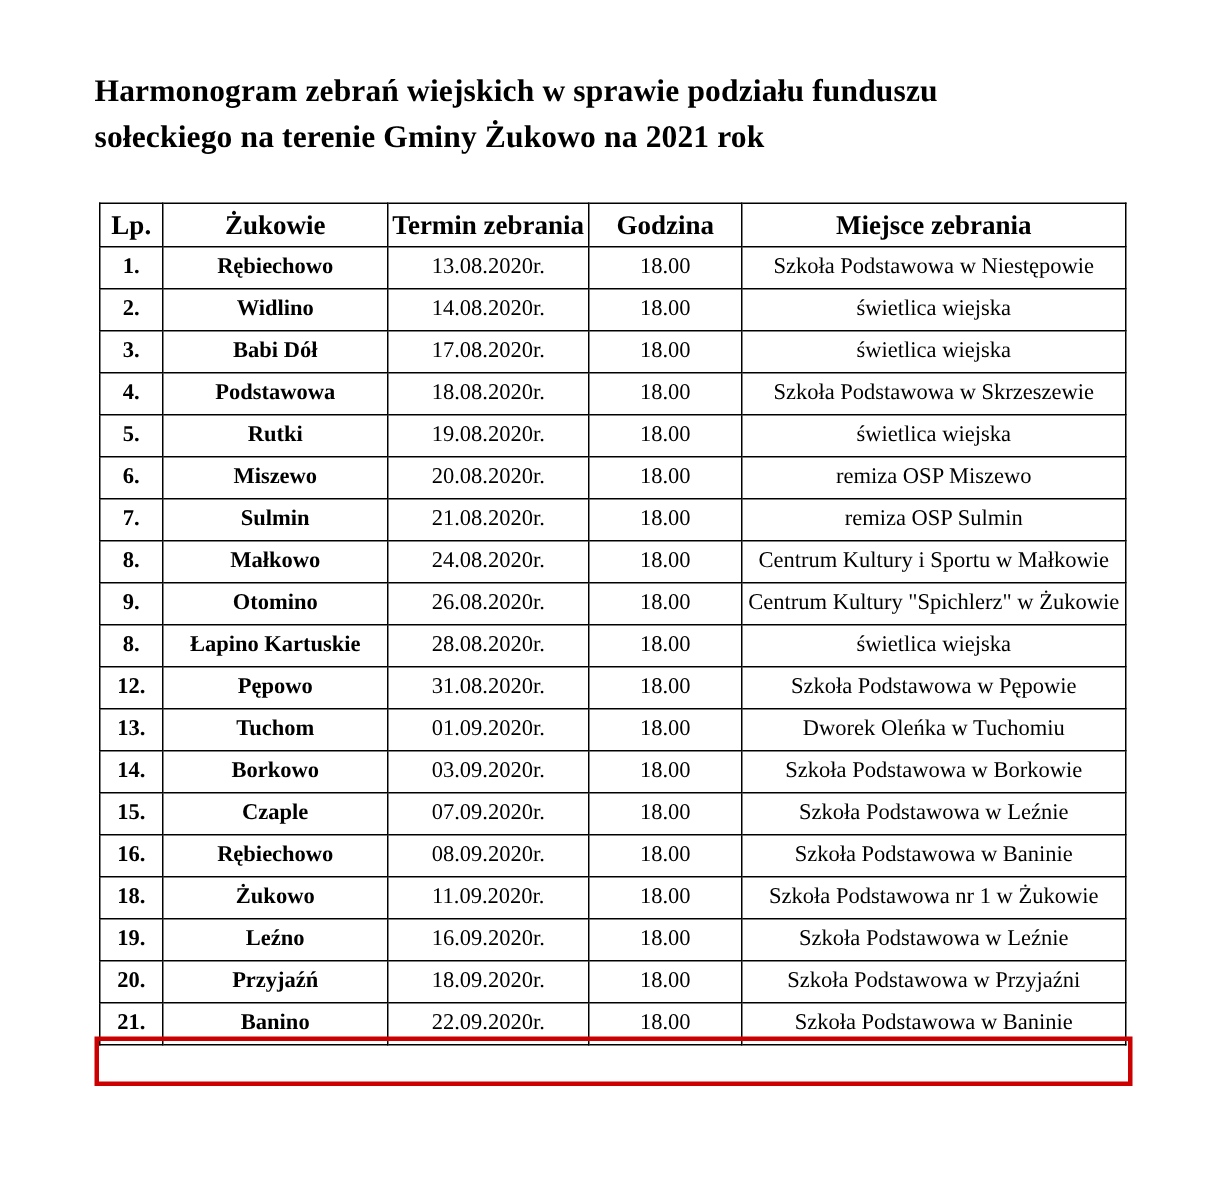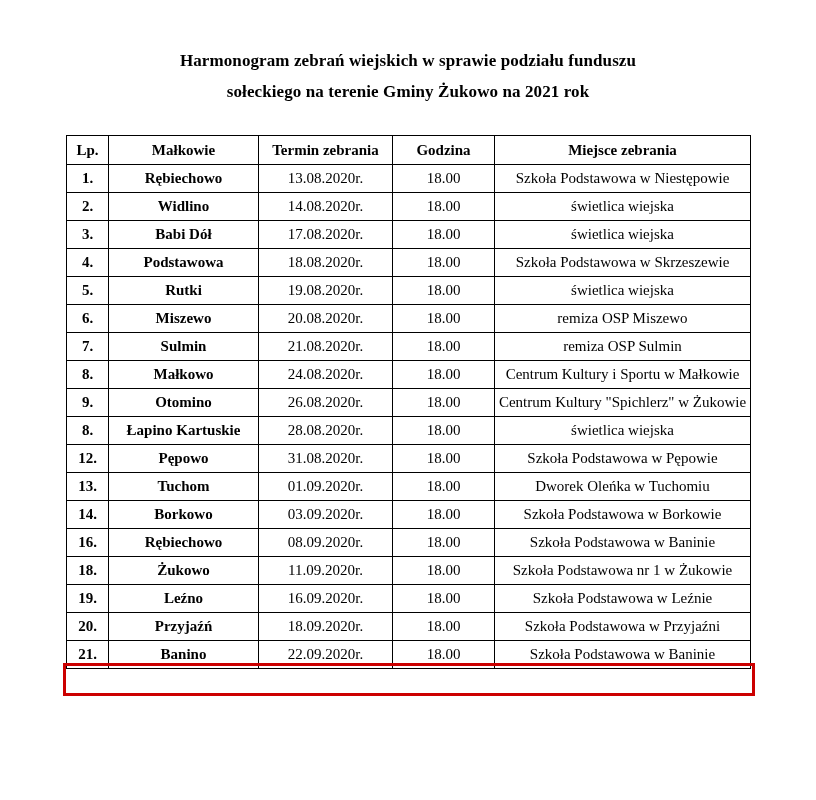--- a/index.html
+++ b/index.html
@@ -14,23 +14,23 @@
     color: #000000;
     overflow: hidden;
   }
   .page {
     width: 816px;
     height: 800px;
     position: relative;
     box-sizing: border-box;
   }
   .doc-title {
-    text-align: center;
+    text-align: left;
     font-weight: bold;
-    font-size: 17px;
+    font-size: 21px;
     line-height: 31px;
     margin: 45px auto 0 auto;
     width: 690px;
     letter-spacing: 0.1px;
   }
   .table-wrap {
     margin: 28px auto 0 auto;
     width: 684px;
     position: relative;
   }
@@ -44,21 +44,21 @@
     border: 1px solid #000000;
     font-size: 15px;
     padding: 0;
     height: 27px;
     vertical-align: middle;
     text-align: center;
     font-family: "Liberation Serif", serif;
   }
   table.schedule thead th {
     font-weight: bold;
-    font-size: 15px;
+    font-size: 18px;
     height: 28px;
   }
   .col-lp { width: 42px; }
   .col-sol { width: 150px; }
   .col-term { width: 134px; }
   .col-godz { width: 102px; }
   .col-miejsce { width: 256px; }
 
   td.c-lp { font-weight: bold; }
   td.c-sol { font-weight: bold; }
@@ -94,21 +94,21 @@
       <colgroup>
         <col class="col-lp">
         <col class="col-sol">
         <col class="col-term">
         <col class="col-godz">
         <col class="col-miejsce">
       </colgroup>
       <thead>
         <tr>
           <th>Lp.</th>
-          <th>Małkowie</th>
+          <th>Żukowie</th>
           <th>Termin zebrania</th>
           <th>Godzina</th>
           <th>Miejsce zebrania</th>
         </tr>
       </thead>
       <tbody id="schedule-body">
           <tr>
             <td class="c-lp">1.</td>
             <td class="c-sol">Rębiechowo</td>
             <td class="c-term">13.08.2020r.</td>
@@ -193,20 +193,27 @@
             <td class="c-miejsce">Dworek Oleńka w Tuchomiu</td>
           </tr>
           <tr>
             <td class="c-lp">14.</td>
             <td class="c-sol">Borkowo</td>
             <td class="c-term">03.09.2020r.</td>
             <td class="c-godz">18.00</td>
             <td class="c-miejsce">Szkoła Podstawowa w Borkowie</td>
           </tr>
           <tr>
+            <td class="c-lp">15.</td>
+            <td class="c-sol">Czaple</td>
+            <td class="c-term">07.09.2020r.</td>
+            <td class="c-godz">18.00</td>
+            <td class="c-miejsce">Szkoła Podstawowa w Leźnie</td>
+          </tr>
+          <tr>
             <td class="c-lp">16.</td>
             <td class="c-sol">Rębiechowo</td>
             <td class="c-term">08.09.2020r.</td>
             <td class="c-godz">18.00</td>
             <td class="c-miejsce">Szkoła Podstawowa w Baninie</td>
           </tr>
           <tr>
             <td class="c-lp">18.</td>
             <td class="c-sol">Żukowo</td>
             <td class="c-term">11.09.2020r.</td>

